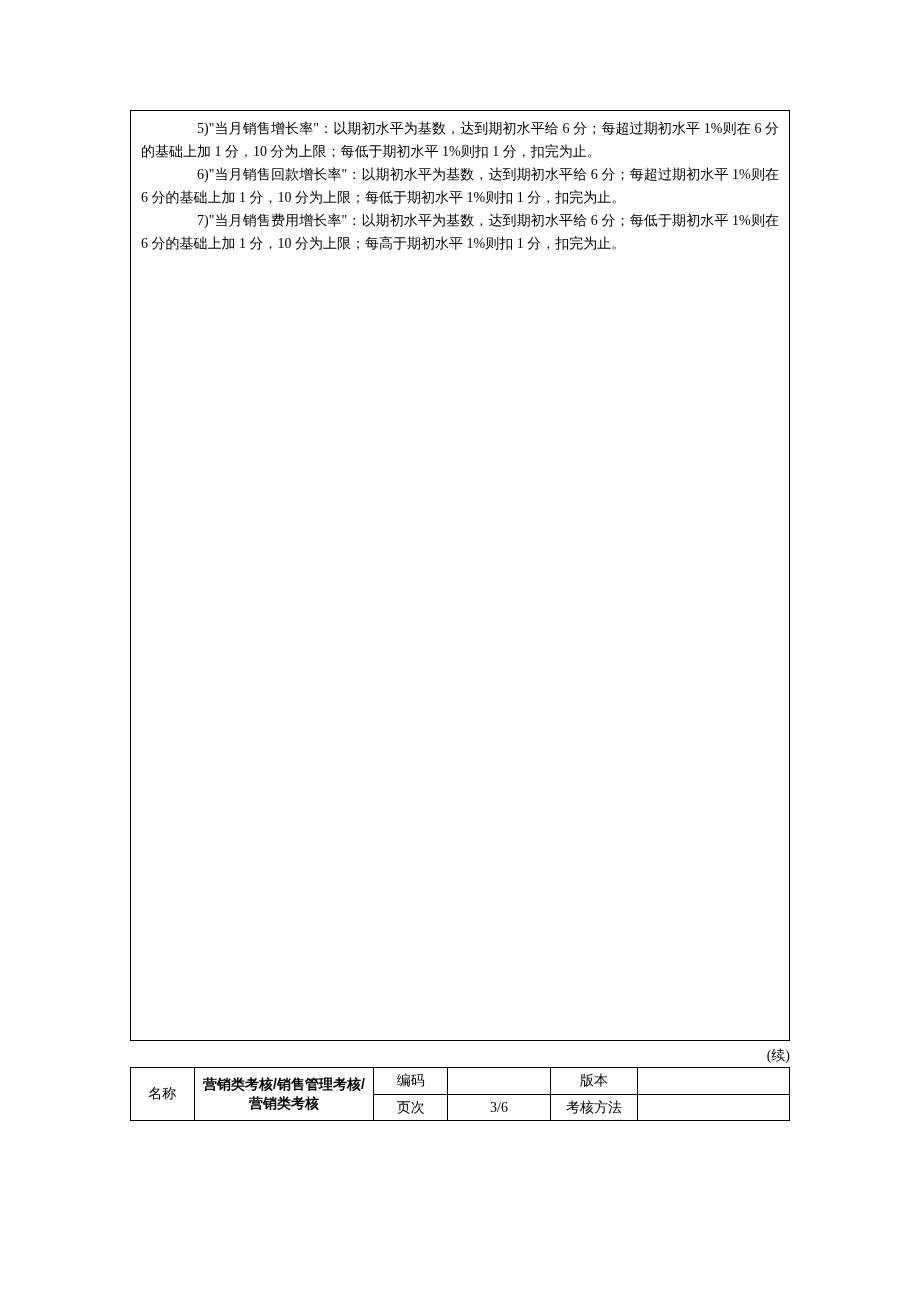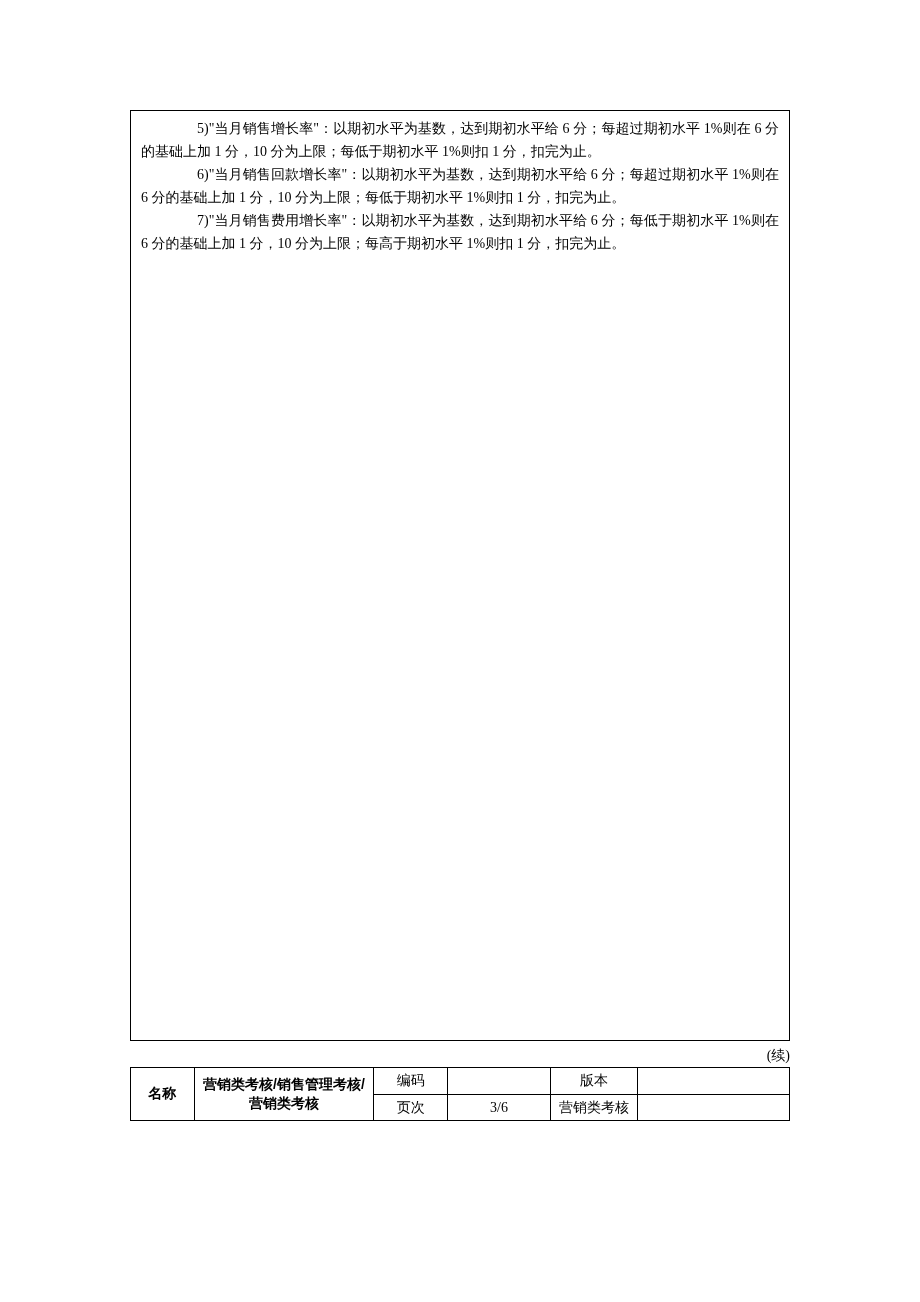--- a/index.html
+++ b/index.html
@@ -45,21 +45,20 @@
     .footer-table td {
       border: 1px solid #000;
       text-align: center;
       vertical-align: middle;
       padding: 3px 4px;
       font-size: 14px;
       line-height: 1.4;
     }
     .footer-table .label-col {
       width: 62px;
-      font-weight: bold;
     }
     .footer-table .title-col {
       width: 175px;
       font-weight: bold;
       font-family: "SimHei", "黑体", sans-serif;
     }
     .footer-table .field-label {
       width: 72px;
     }
     .footer-table .field-val {
@@ -91,18 +90,18 @@
       <td class="label-col" rowspan="2">名称</td>
       <td class="title-col" rowspan="2">营销类考核/销售管理考核/营销类考核</td>
       <td class="field-label">编码</td>
       <td class="field-val"></td>
       <td class="field-label2">版本</td>
       <td class="field-val2"></td>
     </tr>
     <tr>
       <td class="field-label">页次</td>
       <td class="field-val">3/6</td>
-      <td class="field-label2">营销类考核</td>
+      <td class="field-label2">考核方法</td>
       <td class="field-val2"></td>
     </tr>
   </tbody>
     </table>
 </div>
 
 </body></html>

